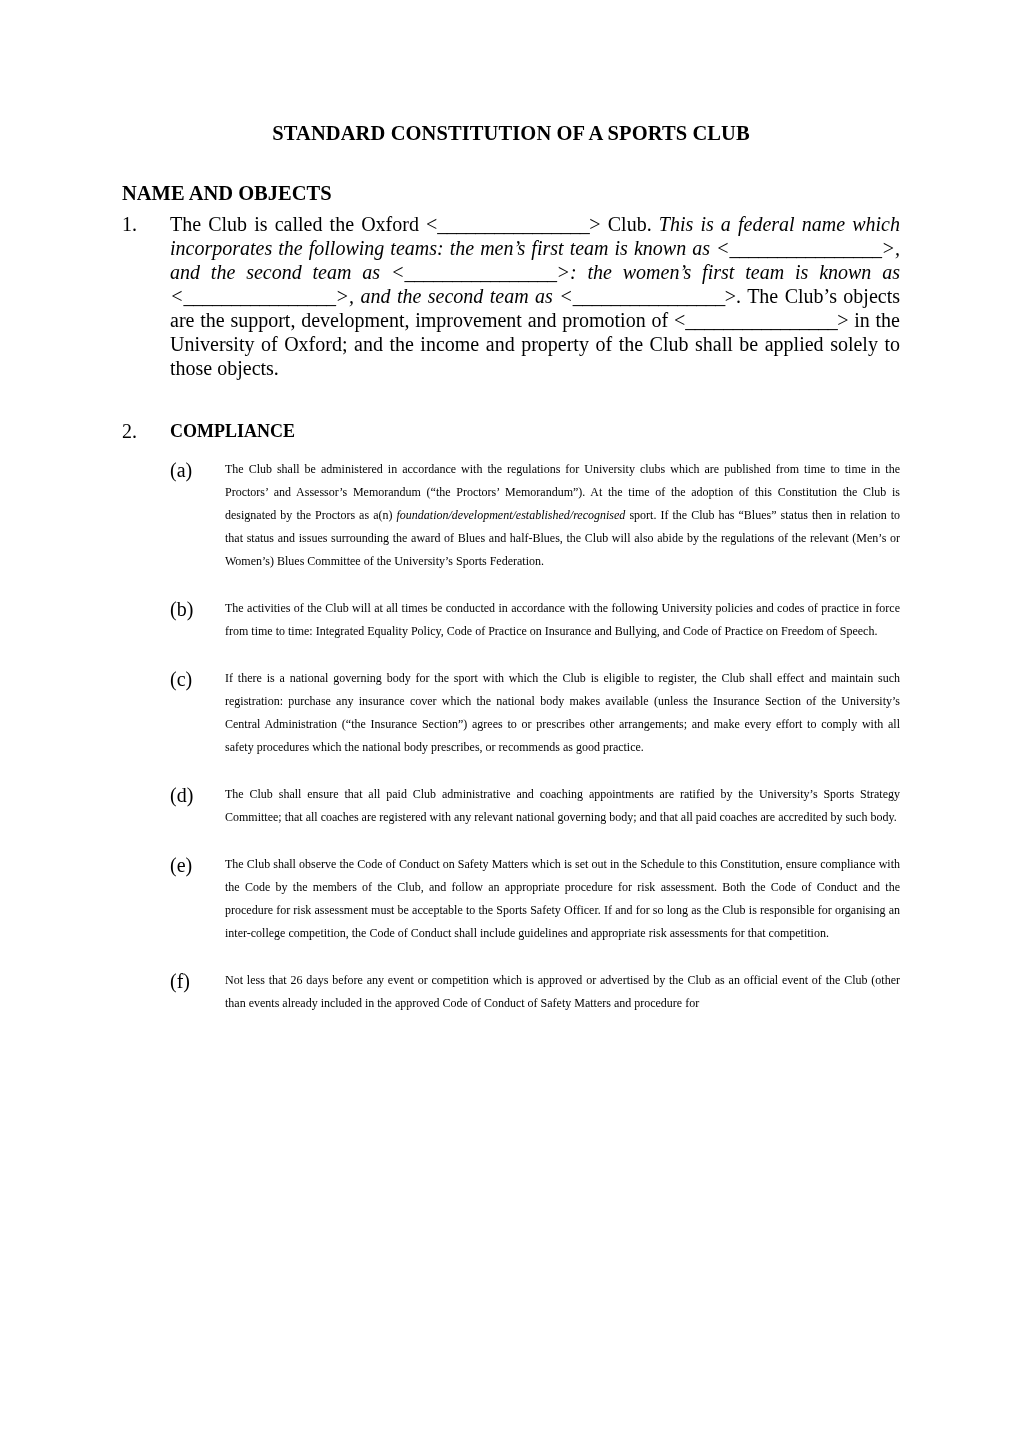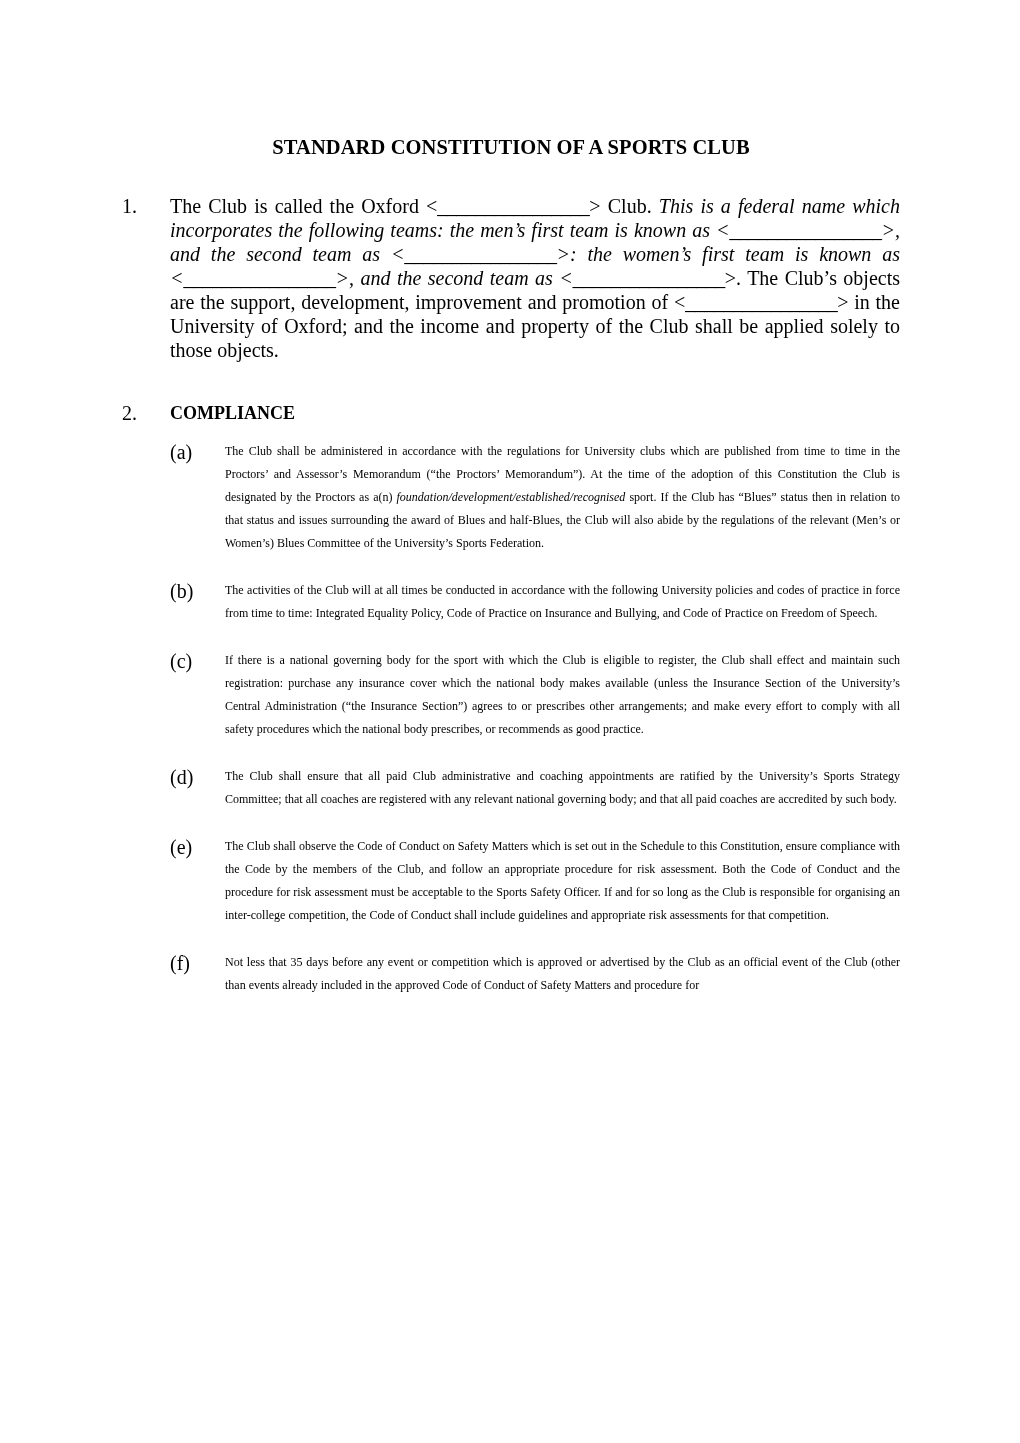--- a/index.html
+++ b/index.html
@@ -5,21 +5,21 @@
   html, body {
     margin: 0;
     padding: 0;
     background: #ffffff;
   }
   .page {
     position: relative;
     width: 1020px;
     height: 1021px;
     background: #ffffff;
-    margin: 16px auto;
+    margin: 2px auto;
     font-family: "Liberation Serif", "DejaVu Serif", serif;
     color: #000000;
     overflow: hidden;
     box-sizing: border-box;
   }
   .content {
     position: absolute;
     left: 122px;
     top: 118px;
     width: 778px;
@@ -94,21 +94,20 @@
     font-size: 12px;
     line-height: 23px;
   }
   .gap-sm { height: 14px; }
   .gap-md { height: 24px; }
   .gap-xl { height: 38px; }
   em, .ital { font-style: italic; }
   .blank {
     font-style: normal;
     letter-spacing: -0.5px;
-    text-decoration: underline;
     text-decoration-thickness: 1px;
     text-underline-offset: 2px;
     white-space: nowrap;
   }
   .page-number {
     position: absolute;
     left: 0;
     right: 0;
     top: 1358px;
     text-align: center;
@@ -118,20 +117,21 @@
 </style>
 </head>
 <body>
 
 <div class="page">
 
   <div class="content">
 
     <h1 class="doc-title">STANDARD CONSTITUTION OF A SPORTS CLUB</h1>
 
+    <h2 class="section-heading">NAME AND OBJECTS</h2>
 
     <div class="clause">
       <span class="marker">1.</span>
       <p class="clause-body"><span>The Club is called the Oxford &lt;</span><span class="blank">________________</span><span>&gt; Club. </span><em>This is a federal name which incorporates the following teams: the men’s first team is known as &lt;</em><span class="blank">________________</span><em>&gt;, and the second team as &lt;</em><span class="blank">________________</span><em>&gt;: the women’s first team is known as &lt;</em><span class="blank">________________</span><em>&gt;, and the second team as &lt;</em><span class="blank">________________</span><span>&gt;. The Club’s objects are the support, development, improvement and promotion of &lt;</span><span class="blank">________________</span><span>&gt; in the University of Oxford; and the income and property of the Club shall be applied solely to those objects.</span></p>
     </div>
 
     <div class="gap-xl"></div>
 
     <div class="num-heading">
       <span class="marker">2.</span>
@@ -170,20 +170,20 @@
 
     <div class="subclause">
       <span class="marker">(e)</span>
       <p class="clause-body">The Club shall observe the Code of Conduct on Safety Matters which is set out in the Schedule to this Constitution, ensure compliance with the Code by the members of the Club, and follow an appropriate procedure for risk assessment. Both the Code of Conduct and the procedure for risk assessment must be acceptable to the Sports Safety Officer. If and for so long as the Club is responsible for organising an inter-college competition, the Code of Conduct shall include guidelines and appropriate risk assessments for that competition.</p>
     </div>
 
     <div class="gap-md"></div>
 
     <div class="subclause">
       <span class="marker">(f)</span>
-      <p class="clause-body">Not less that 35 days before any event or competition which is approved or advertised by the Club as an official event of the Club (other than events already included in the approved Code of Conduct of Safety Matters and procedure for</p>
+      <p class="clause-body">Not less that 26 days before any event or competition which is approved or advertised by the Club as an official event of the Club (other than events already included in the approved Code of Conduct of Safety Matters and procedure for</p>
     </div>
 
   </div>
 
   <div class="page-number">1</div>
 
 </div>
 
 </body></html>

